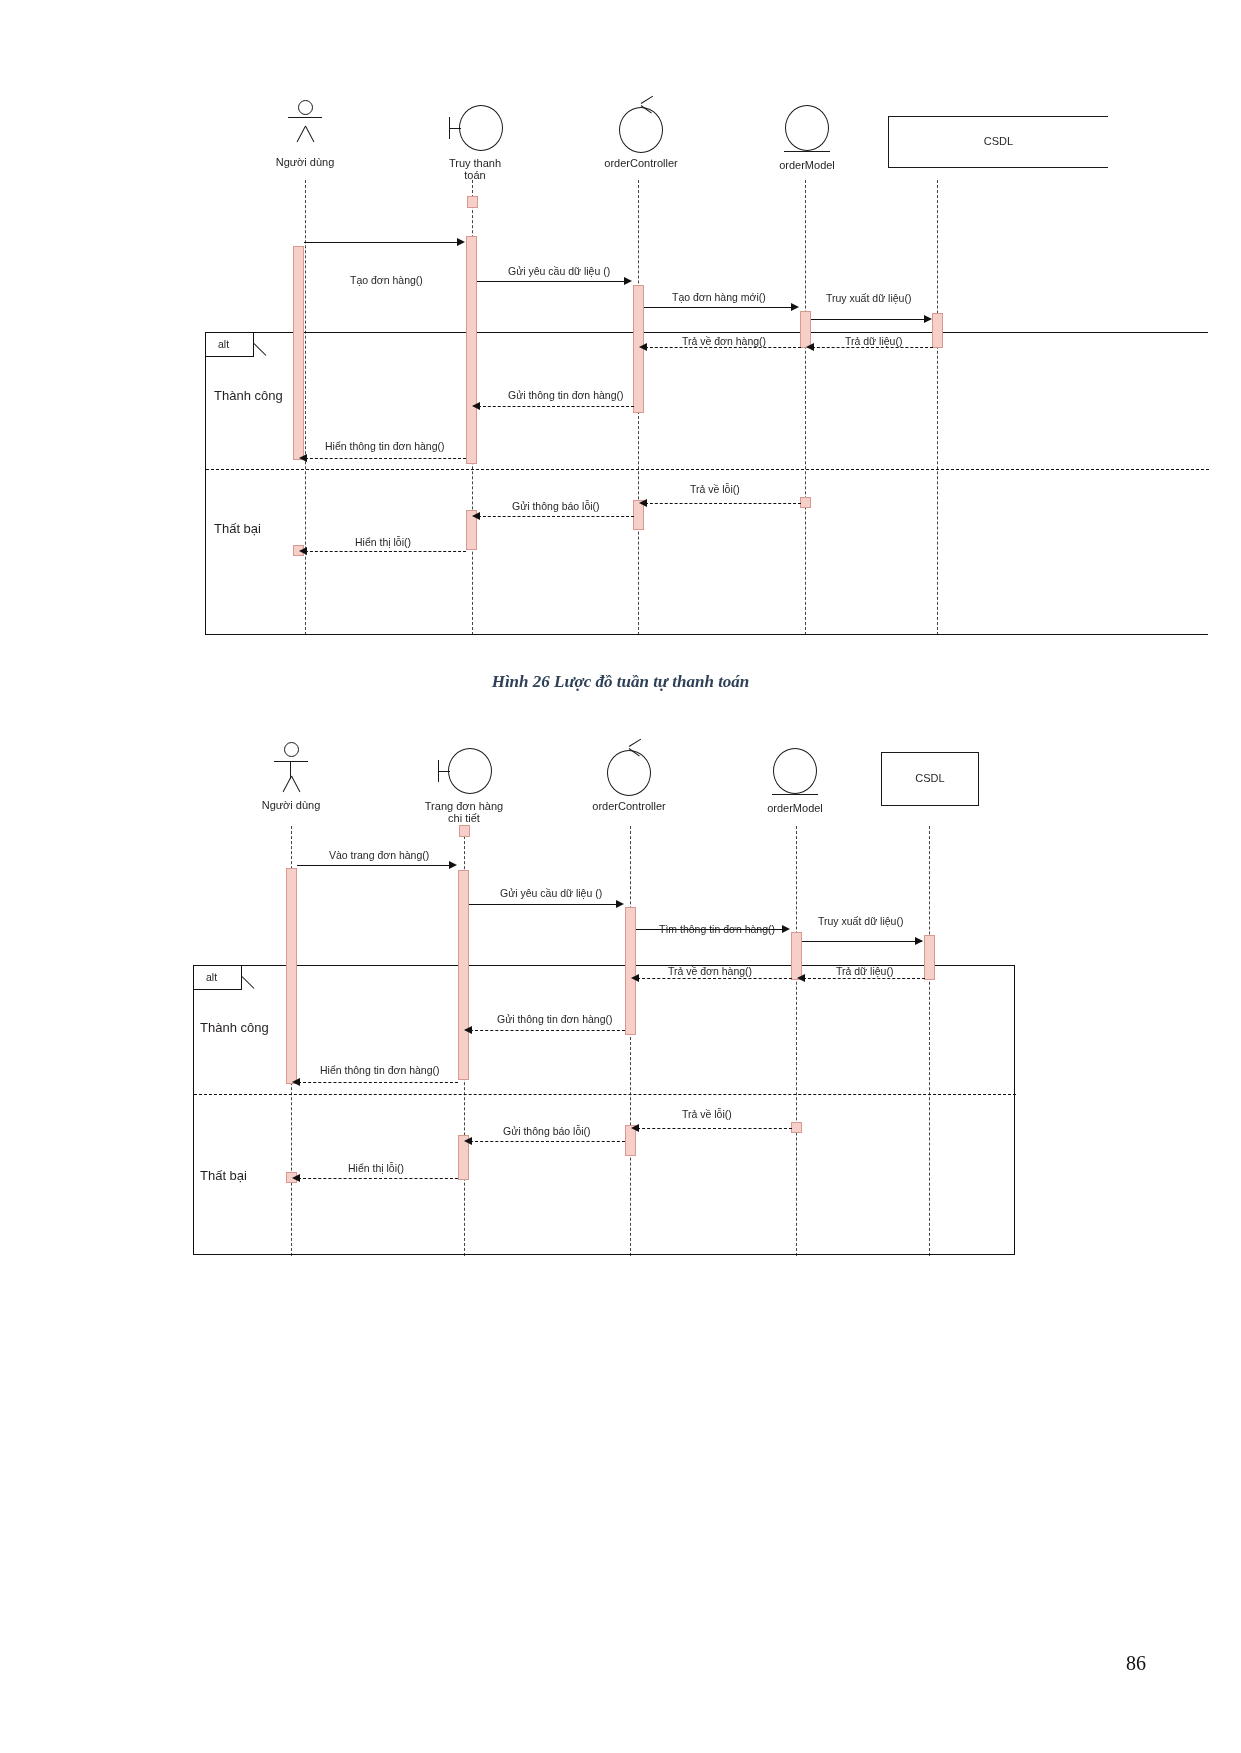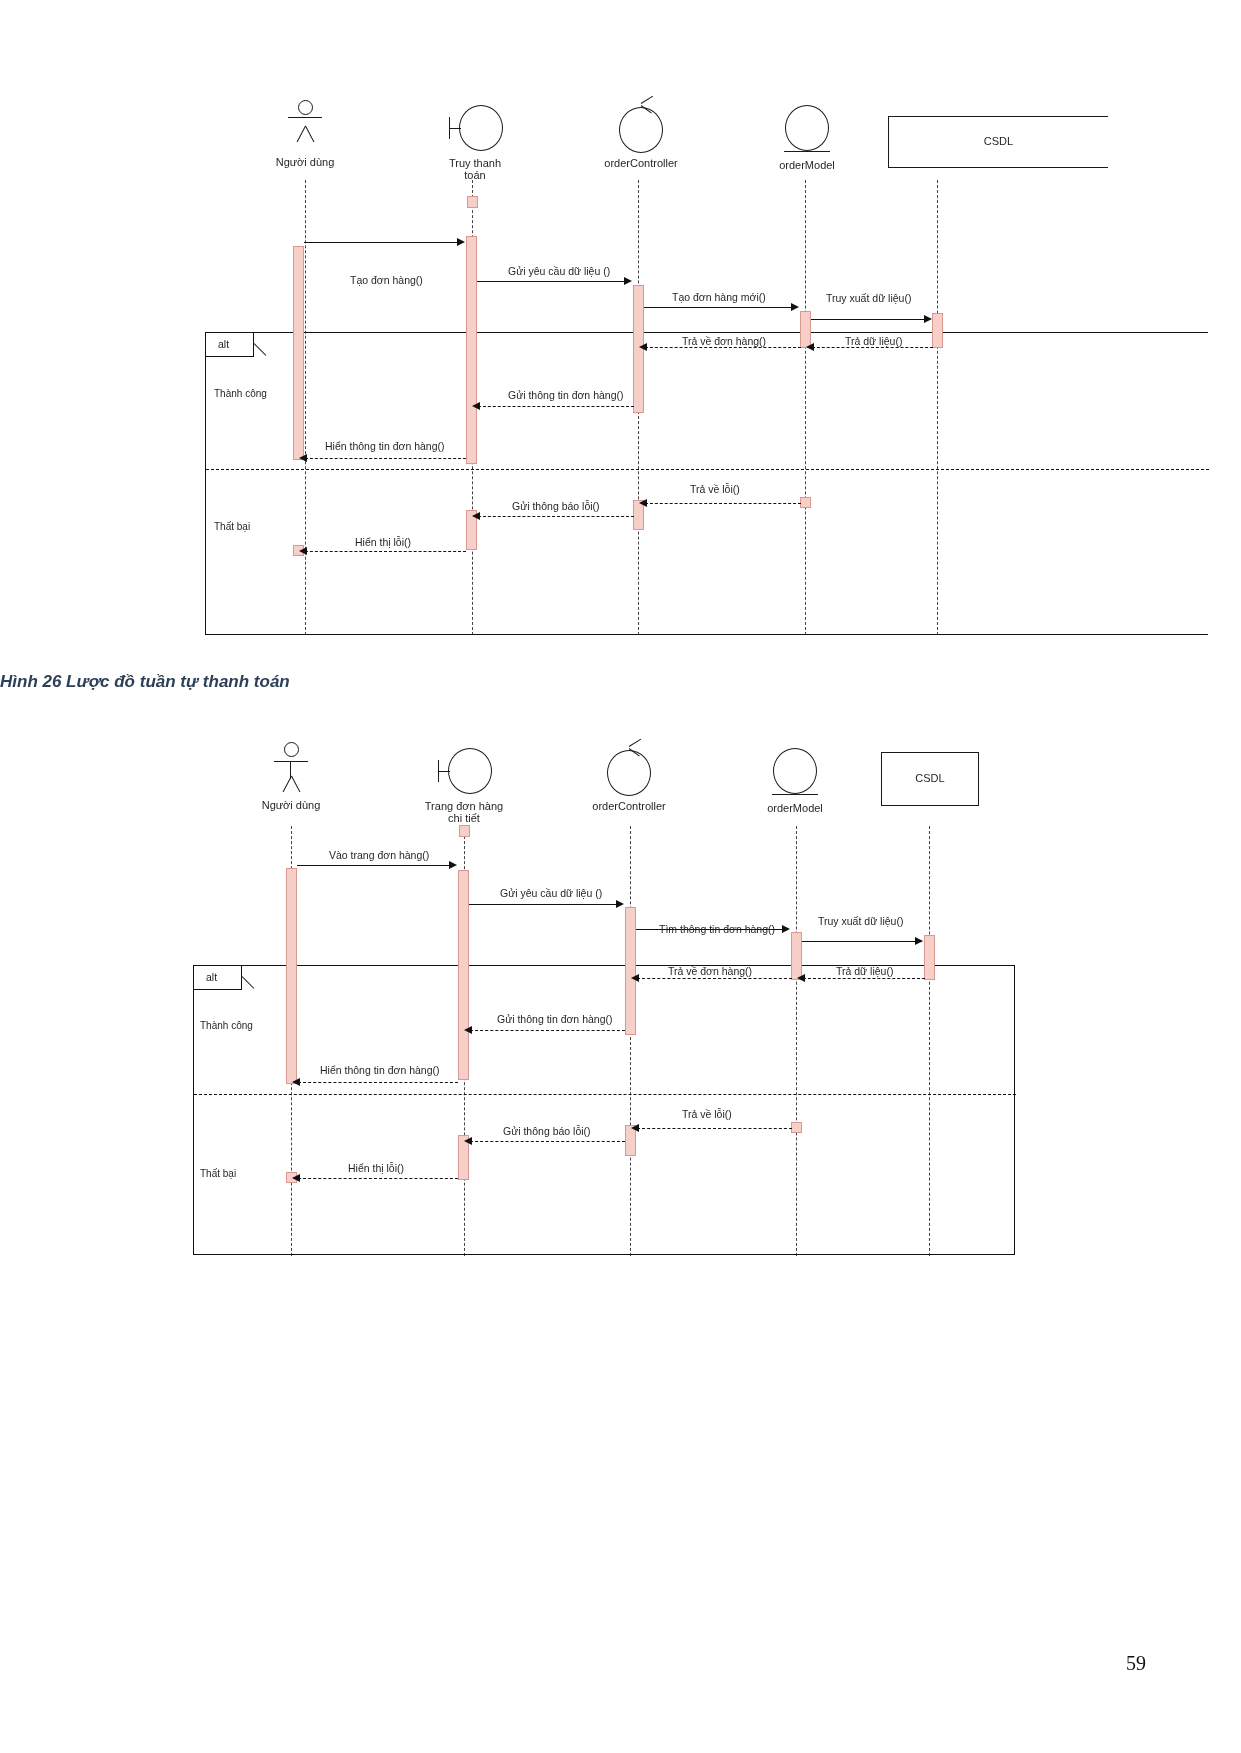--- a/index.html
+++ b/index.html
@@ -75,25 +75,25 @@
   .msglabel{position:absolute;font-size:10.5px;color:#231f20;white-space:nowrap;}
 
   
   .frag{position:absolute;border:1.1px solid #111;box-sizing:border-box;background:transparent;}
   .fragtag{position:absolute;left:0;top:0;}
   .fragtag .box{position:absolute;left:0;top:0;border-right:1.1px solid #111;border-bottom:1.1px solid #111;
      box-sizing:border-box;background:transparent;}
   .fragtag .clip{position:absolute;border-top:1.1px solid #111;transform-origin:left center;}
   .fragtag span{position:absolute;font-size:10.5px;color:#231f20;}
   .fragsep{position:absolute;height:0;border-top:1.2px dashed #111;}
-  .fraglabel{position:absolute;font-size:10px;color:#231f20;white-space:nowrap;}
-
-  
-  .caption{position:absolute;width:100%;text-align:left;
-    font-family:Liberation Sans, sans-serif;
+  .fraglabel{position:absolute;font-size:13px;color:#231f20;white-space:nowrap;}
+
+  
+  .caption{position:absolute;width:100%;text-align:center;
+    font-family:Liberation Serif, serif;
     font-weight:bold;font-style:italic;font-size:17px;color:#2e4057;}
 
   .pagenum{position:absolute;right:95px;bottom:78px;
     font-family:"Liberation Serif","DejaVu Serif",serif;font-size:20px;color:#111;}
 </style>
 </head>
 <body>
 
 <div class="page">
 
@@ -332,14 +332,14 @@
     <div class="msg ret" style="left:470px;top:411px;width:155px;"></div>
     <div class="arrowhead left" style="left:464px;top:407px;"></div>
     <div class="msglabel" style="left:503px;top:395px;">Gửi thông báo lỗi()</div>
 
     <div class="msg ret" style="left:298px;top:448px;width:160px;"></div>
     <div class="arrowhead left" style="left:292px;top:444px;"></div>
     <div class="msglabel" style="left:348px;top:432px;">Hiển thị lỗi()</div>
   </div>
 
 
-  <div class="pagenum">59</div>
+  <div class="pagenum">86</div>
 </div>
 
 </body></html>

